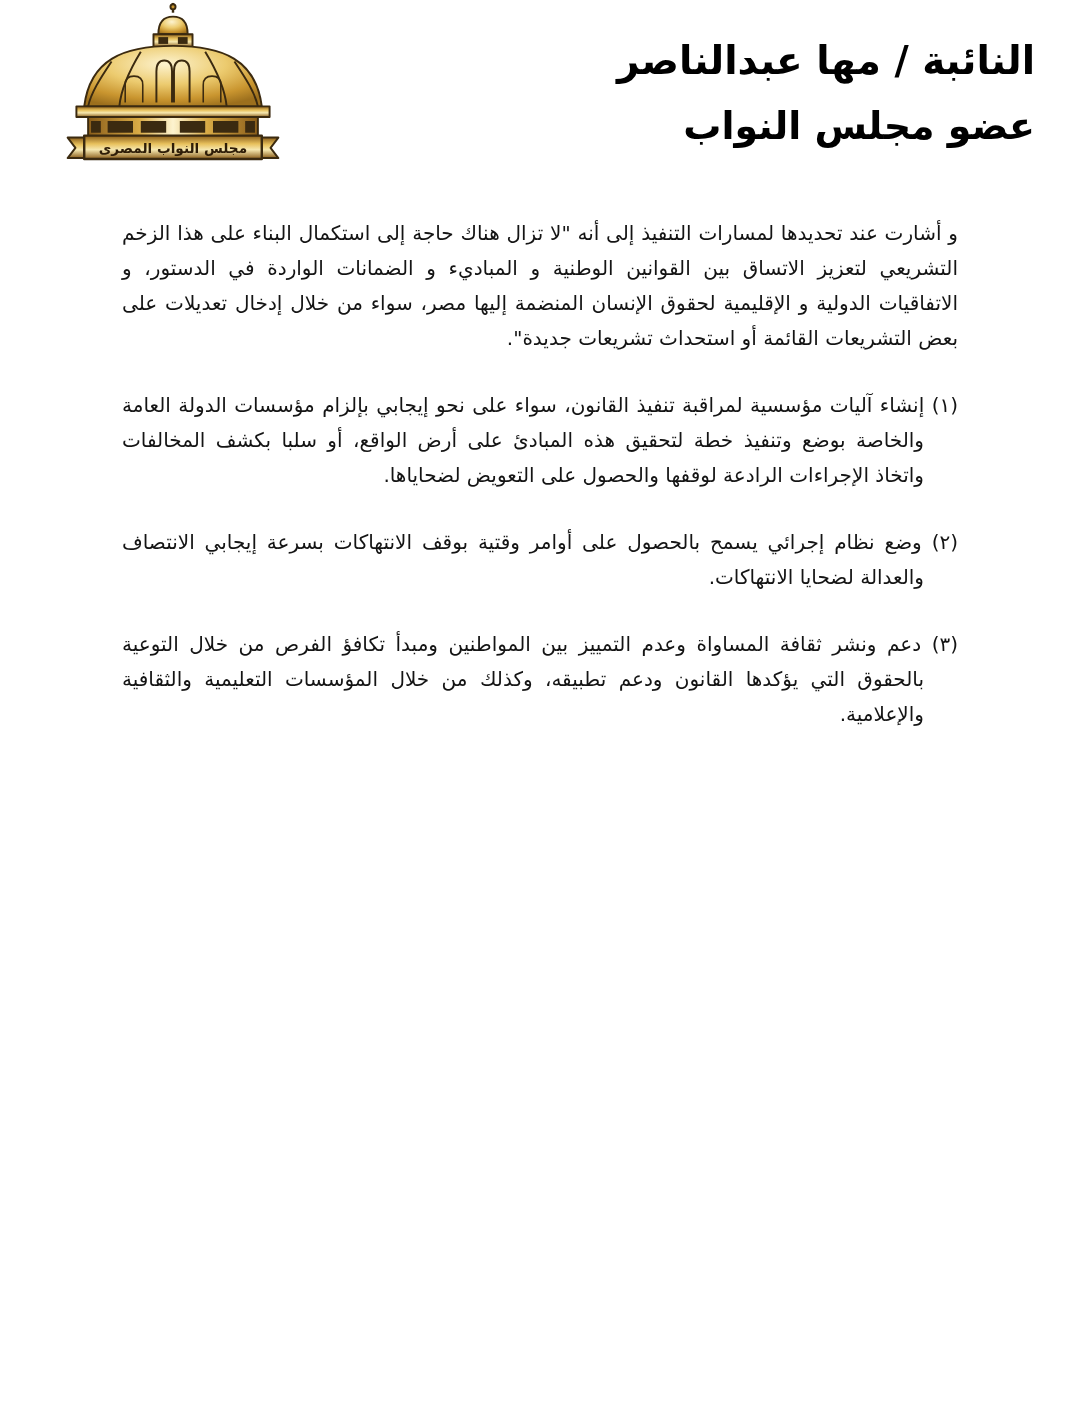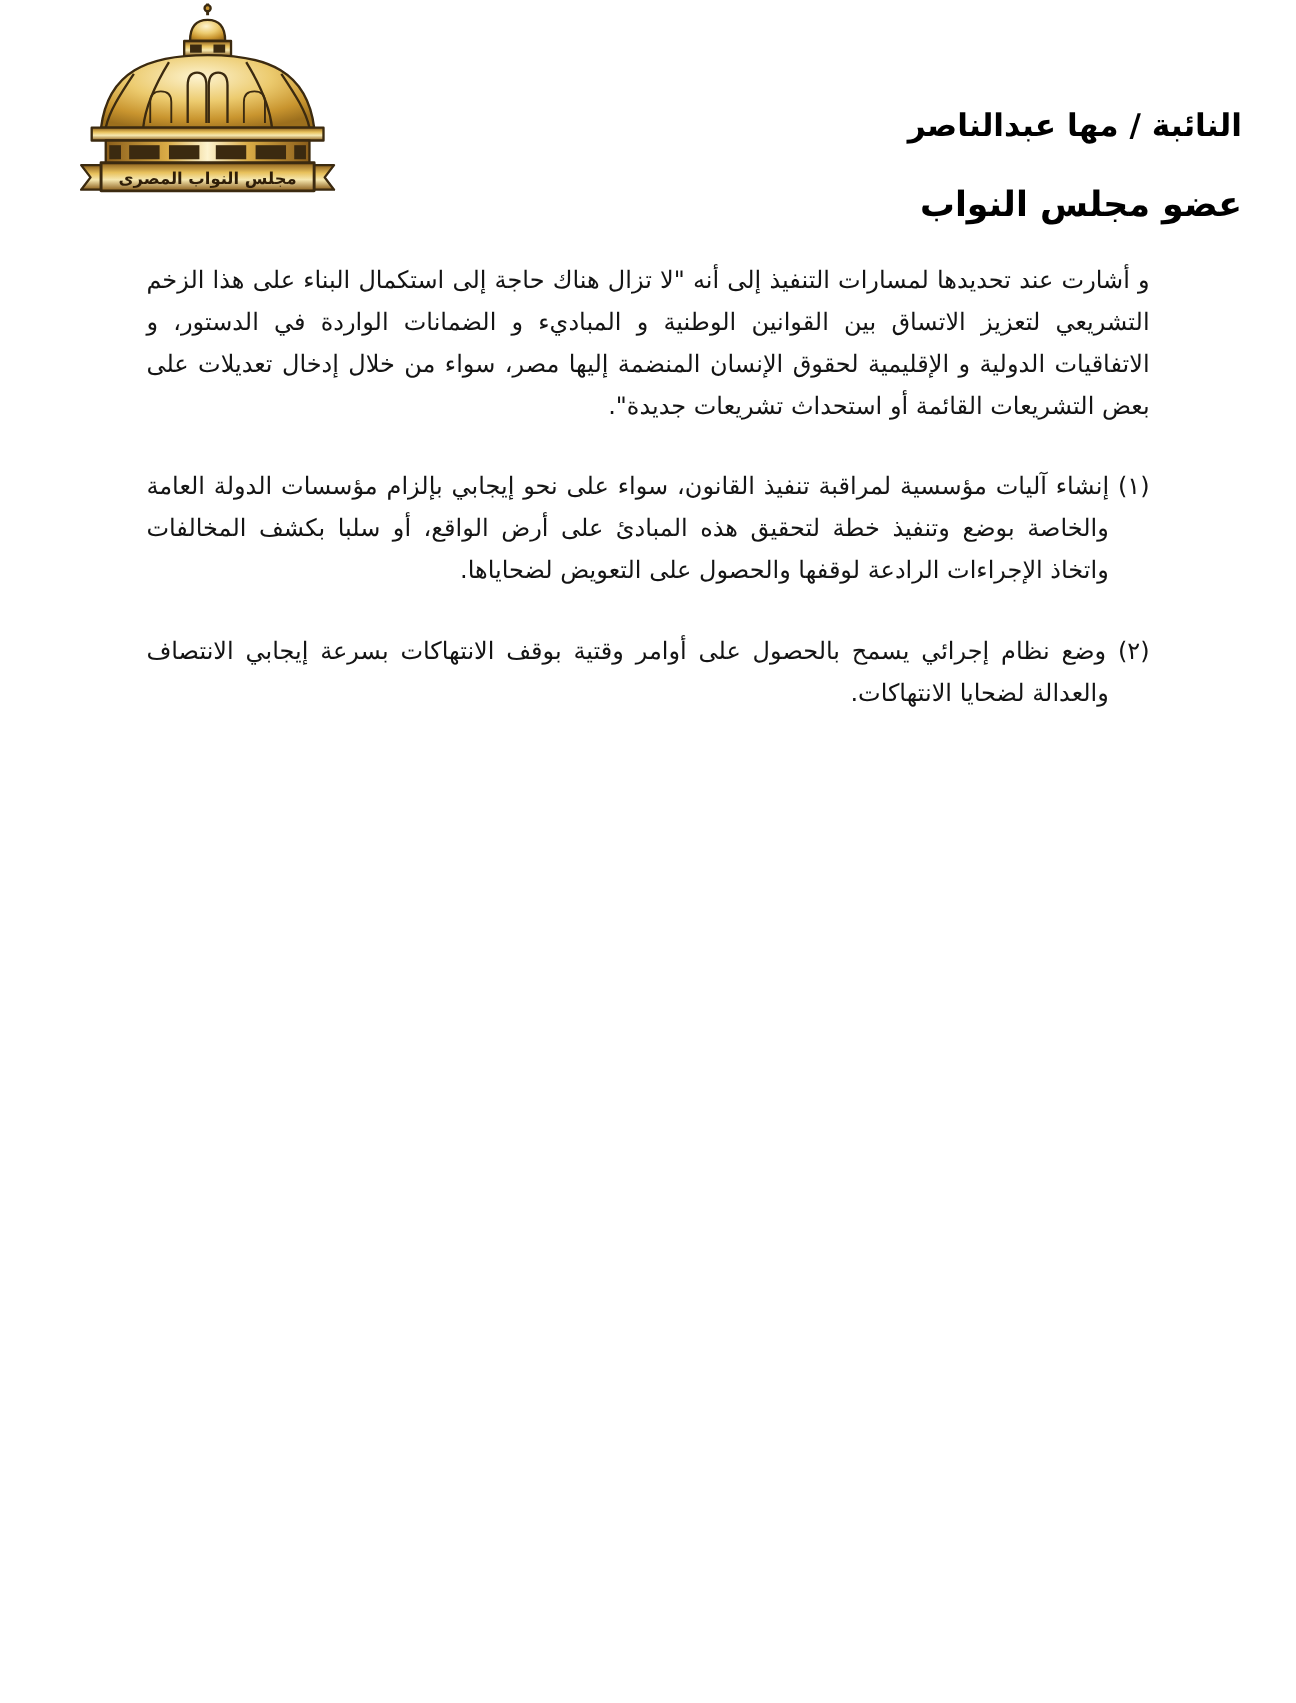--- a/index.html
+++ b/index.html
@@ -14,22 +14,22 @@
   }
   
   .letterhead { position:relative; height:172px; }
   .logo-wrap { position:absolute; top:1px; left:56px; width:234px; height:160px; }
   .logo-wrap svg { display:block; width:100%; height:100%; }
   .header-text {
     position:absolute; top:44px; right:45px;
     direction:rtl; text-align:right;
     font-weight:bold; color:#000;
   }
-  .header-name { font-size:26px; line-height:34px; margin-bottom:31px;margin-top:44px; }
-  .header-role { font-size:29px; line-height:34px; }
+  .header-name { font-size:39px; line-height:34px; margin-bottom:31px; }
+  .header-role { font-size:38px; line-height:34px; }
   
   .content {
     direction:rtl;
     margin:44px 122px 0 122px;
     font-size:20px;
     line-height:1.75;
     text-align:justify;
     color:#141414;
   }
   .content p { margin:0 0 21px 0; }
@@ -134,18 +134,22 @@
       <div class="list-item">
         <span class="item-number">(١)</span>
         <span class="item-text">إنشاء آليات مؤسسية لمراقبة تنفيذ القانون، سواء على نحو إيجابي بإلزام مؤسسات الدولة العامة والخاصة بوضع وتنفيذ خطة لتحقيق هذه المبادئ على أرض الواقع، أو سلبا بكشف المخالفات واتخاذ الإجراءات الرادعة لوقفها والحصول على التعويض لضحاياها.</span>
       </div>
 
       <div class="list-item">
         <span class="item-number">(٢)</span>
         <span class="item-text">وضع نظام إجرائي يسمح بالحصول على أوامر وقتية بوقف الانتهاكات بسرعة إيجابي الانتصاف والعدالة لضحايا الانتهاكات.</span>
       </div>
 
+      <div class="list-item">
+        <span class="item-number">(٣)</span>
+        <span class="item-text">دعم ونشر ثقافة المساواة وعدم التمييز بين المواطنين ومبدأ تكافؤ الفرص من خلال التوعية بالحقوق التي يؤكدها القانون ودعم تطبيقه، وكذلك من خلال المؤسسات التعليمية والثقافية والإعلامية.</span>
+      </div>
 
     </div>
 
   </main>
 
 </div>
 
 </body></html>

